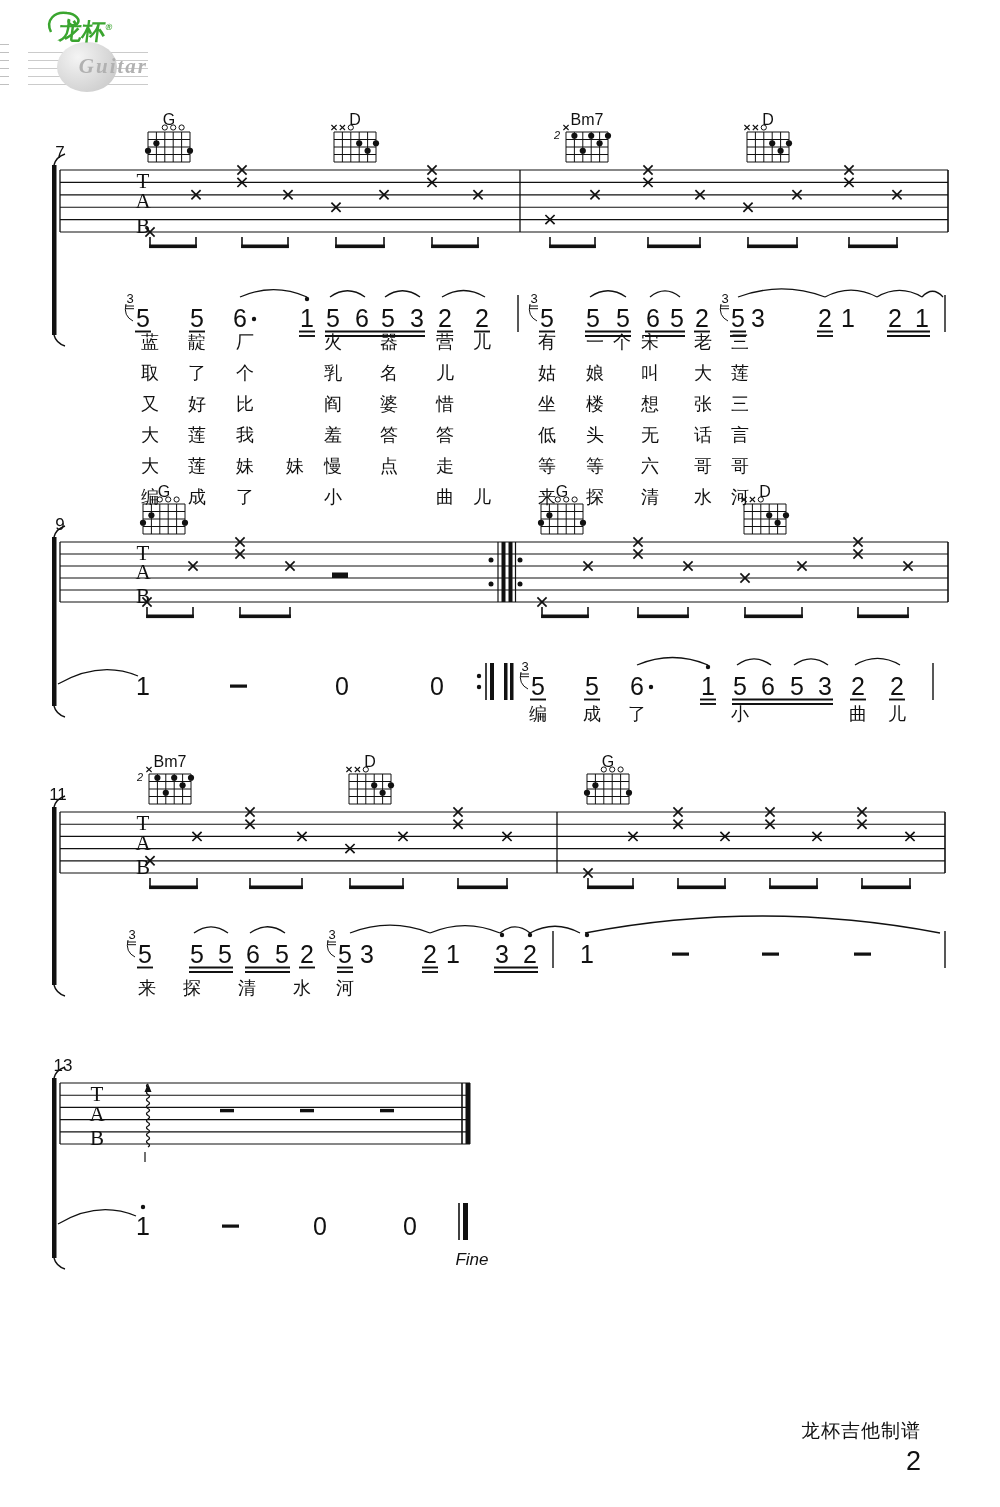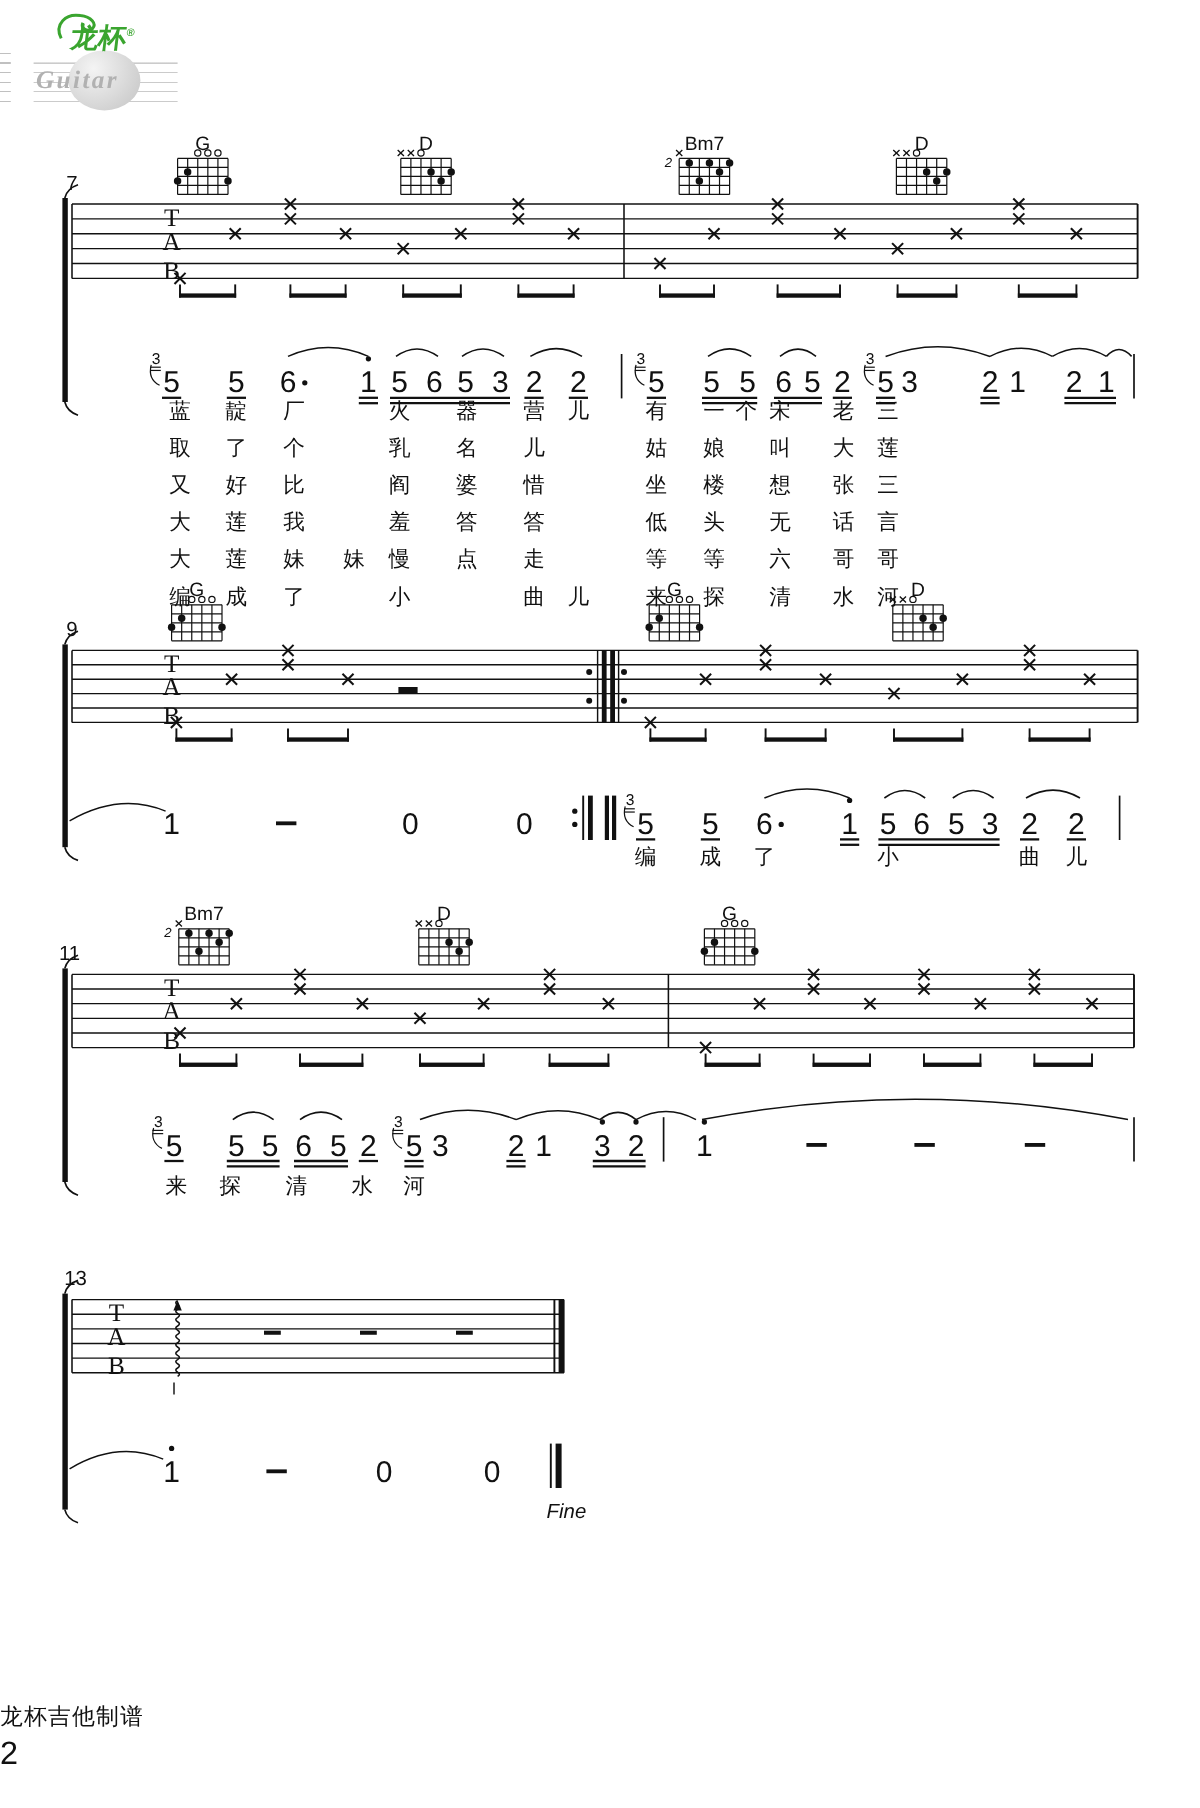--- a/index.html
+++ b/index.html
@@ -5,27 +5,27 @@
   html,body{margin:0;padding:0;background:#ffffff;}
   .page{position:relative;width:1000px;height:1507px;background:#fff;overflow:hidden;
         font-family:"Liberation Sans",sans-serif;}
   .edge-lines{position:absolute;left:0;top:44px;width:9px;height:42px;
         background:repeating-linear-gradient(to bottom,#c0c0c0 0 1px,transparent 1px 8px);}
   .logo{position:absolute;left:25px;top:12px;width:150px;height:92px;}
   .logo-lines{position:absolute;left:3px;top:40px;width:120px;height:36px;
         background:repeating-linear-gradient(to bottom,#cbcbcb 0 1px,transparent 1px 8px);}
   .logo-ball{position:absolute;left:32px;top:30px;width:60px;height:50px;border-radius:50%;
         background:radial-gradient(circle at 35% 30%,#f4f4f4,#c3c3c3);}
-  .logo-guitar{position:absolute;left:5px;top:42px;width:118px;text-align:left;color:#b1b1b1;
+  .logo-guitar{position:absolute;left:5px;top:42px;width:118px;text-align:right;color:#b1b1b1;
         font:italic bold 21px "Liberation Serif",serif;letter-spacing:2px;}
   .logo-brand{position:absolute;left:34px;top:4px;color:#3aa52f;
         font:bold 23px "Liberation Sans",sans-serif;transform:skewX(-7deg);white-space:nowrap;}
   .logo-brand sup{font-size:9px;}
   .logo-swirl{position:absolute;left:18px;top:-4px;}
-  .footer{position:absolute;left:0;top:1418px;width:921px;text-align:left;color:#111;}
+  .footer{position:absolute;left:0;top:1418px;width:921px;text-align:right;color:#111;}
   .footer .credit{font-size:19px;letter-spacing:1px;}
   .footer .pageno{font-size:27px;margin-top:2px;}
   svg text{user-select:none;}
 </style>
 </head>
 <body>
 
 <div class="page">
 
   <div class="edge-lines"></div>

